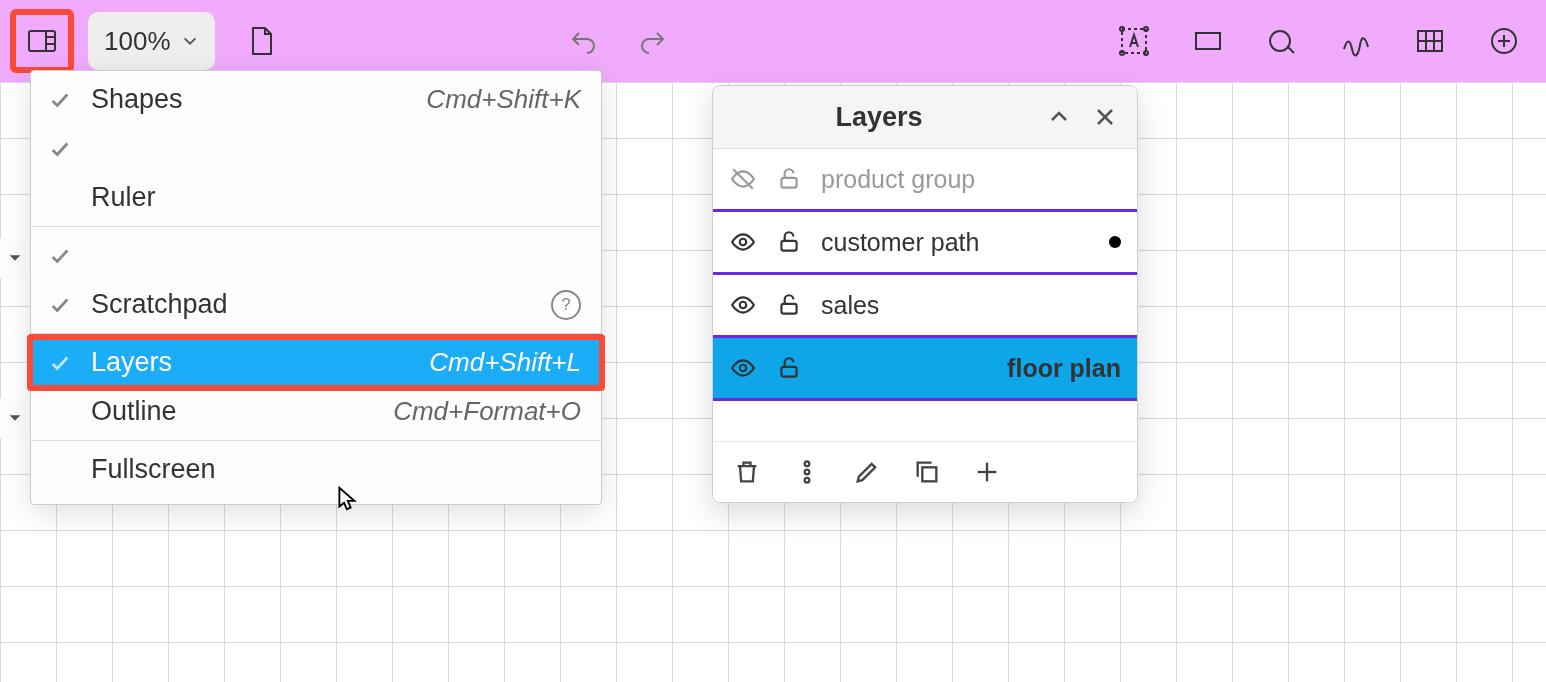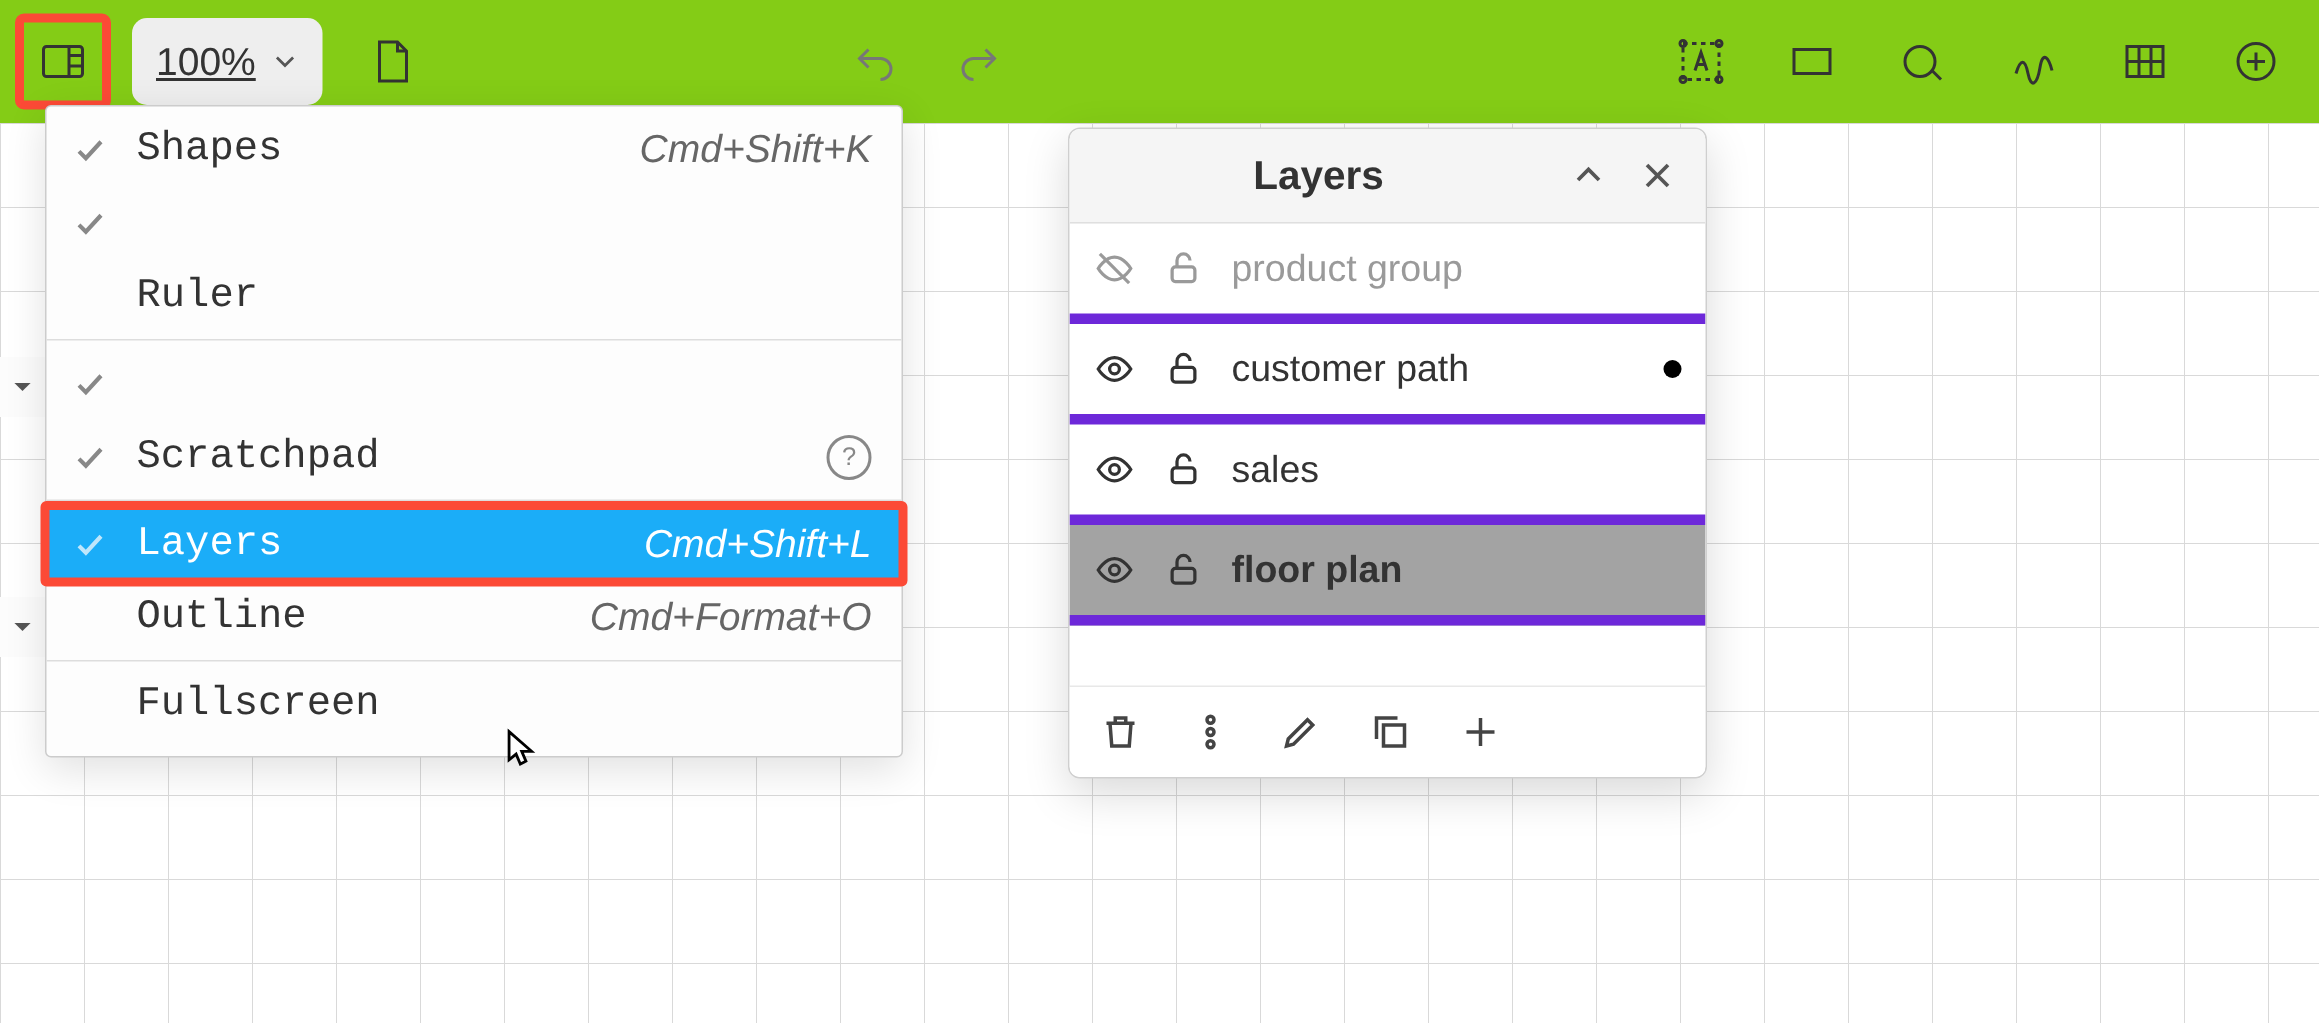--- a/index.html
+++ b/index.html
@@ -14,23 +14,22 @@
     position: relative;
   }
 
   
   .toolbar {
     height: 82px;
     padding: 0 18px;
     display: flex;
     align-items: center;
     gap: 20px;
-    background: #84cc16;
+    background: #f0abfc;
     border-bottom: 1px solid #ddd;
-    text-decoration: underline;
   }
   .toolbar-left  { display:flex; align-items:center; gap:22px; }
   .toolbar-right { margin-left:auto; display:flex; align-items:center; gap:26px; }
 
   .icon-btn {
     width: 48px;
     height: 48px;
     border-radius: 8px;
     display:flex; align-items:center; justify-content:center;
     cursor:pointer;
@@ -104,21 +103,21 @@
     cursor:pointer;
     position:relative;
   }
   .menu-item .check {
     width:30px;
     display:flex; align-items:center; justify-content:center;
     color:#777;
     margin-right:16px;
   }
   .menu-item .check svg { width:22px; height:22px; stroke:#888; fill:none; stroke-width:3; }
-  .menu-item .label { flex:1; white-space:nowrap;font-family:Liberation Mono, monospace; }
+  .menu-item .label { flex:1; white-space:nowrap; }
   .menu-item .info  { width:26px; height:26px; border:2px solid #888; border-radius:50%;
                       display:flex;align-items:center;justify-content:center; font-size:17px;
                       color:#888; margin-left:10px; }
   .menu-item .shortcut { color:#666; font-size:26px;font-style:italic; }
   .menu .divider { height:1px; background:#ddd; margin:4px 0; }
 
   .menu-item.selected {
     background:#1badf8;
     color:#fff;
   }
@@ -165,28 +164,28 @@
   }
   .panel-header .title{flex:1; text-align:center;}
   .panel-header .hbtn{ width:32px; height:32px; display:flex;align-items:center;justify-content:center;
     color:#555; cursor:pointer; margin-left:14px; }
   .panel-header .hbtn svg{width:24px;height:24px;stroke:#555;fill:none;stroke-width:2.5;}
 
   .layer-list{ }
   .layer-row{
     display:flex; align-items:center;
     height:60px;
-    border-bottom:7px solid #6d28d9;
+    border-bottom:3px solid #6d28d9;
     padding:0 16px;
     font-size:25px;
     cursor:pointer;
     gap:18px;
   }
   .layer-row.muted{ color:#9a9a9a; }
-  .layer-row.active{ background:#a3a3a3; font-weight:700; }
+  .layer-row.active{ background:#0ea5e9; font-weight:700;text-align:right; }
   .layer-row .eye, .layer-row .lock{ width:28px; display:flex; align-items:center; justify-content:center; }
   .layer-row svg{ width:26px; height:26px; stroke:currentColor; fill:none; stroke-width:2; }
   .layer-row .name{ flex:1; }
   .layer-row .dot{ width:12px; height:12px; border-radius:50%; background:#000; }
 
   .panel-empty{ height:40px; border-bottom:1px solid #e8e8e8; }
 
   .panel-toolbar{
     display:flex; align-items:center; gap:28px;
     padding:14px 18px;

